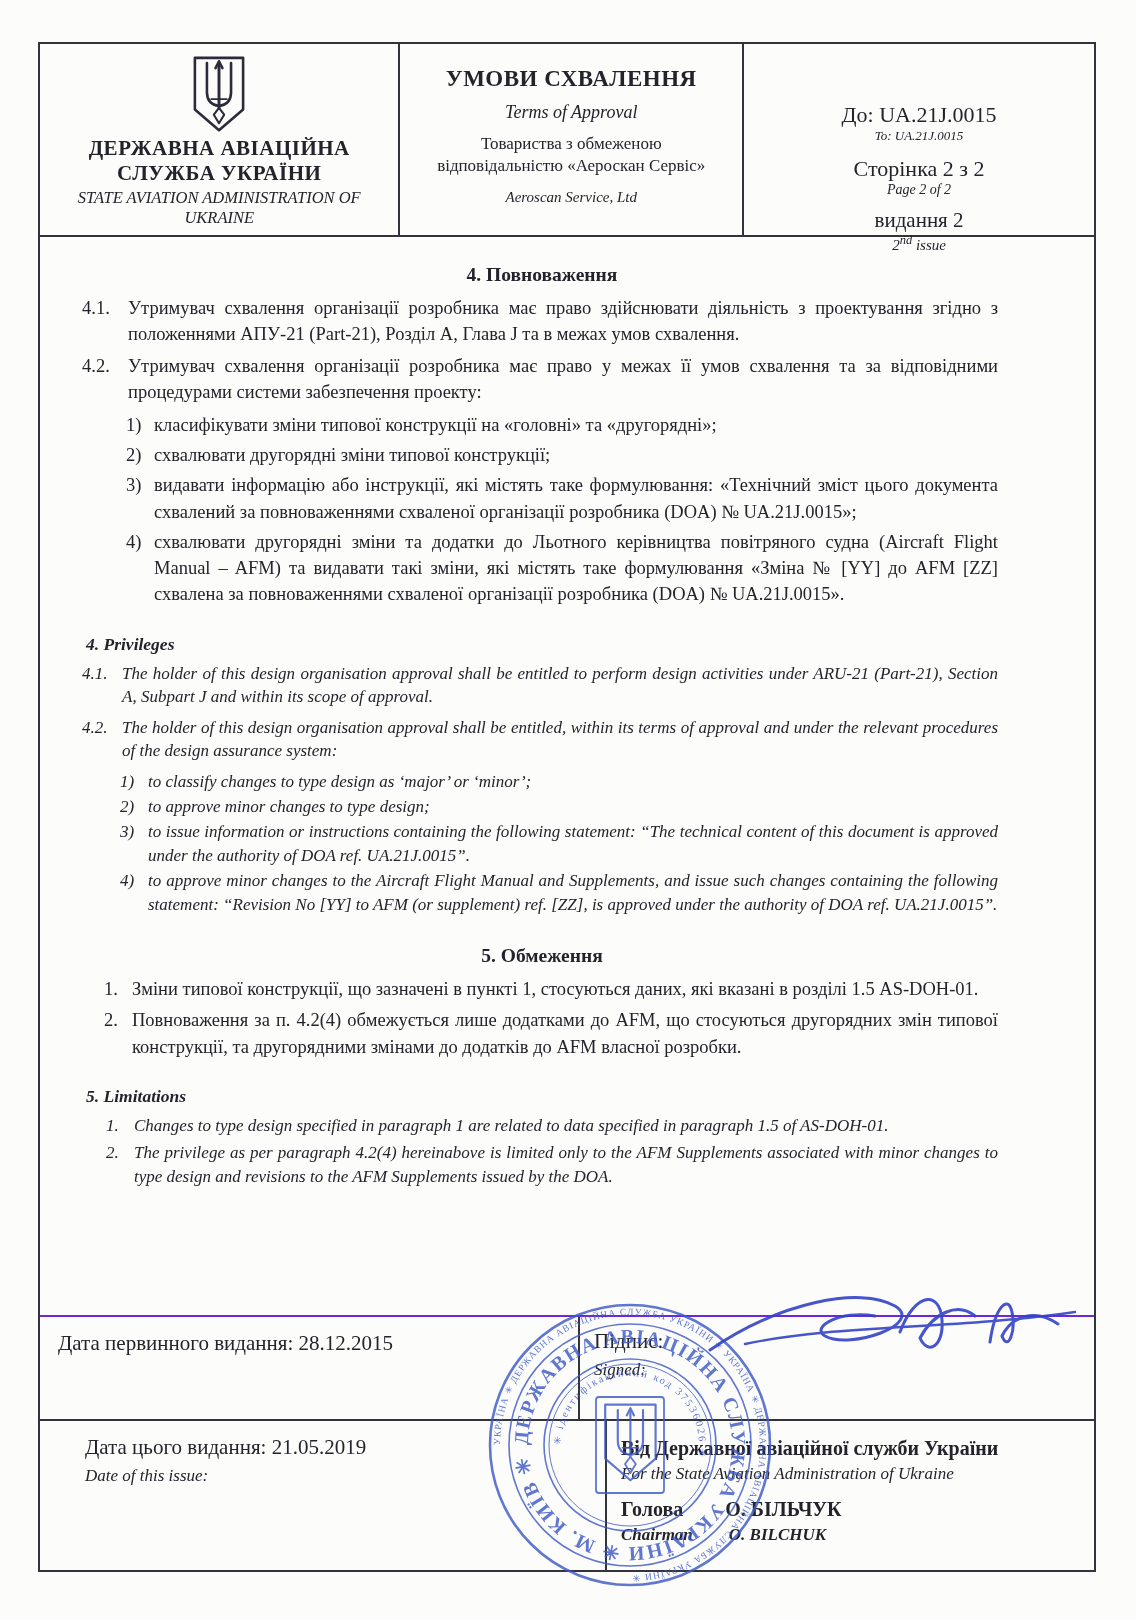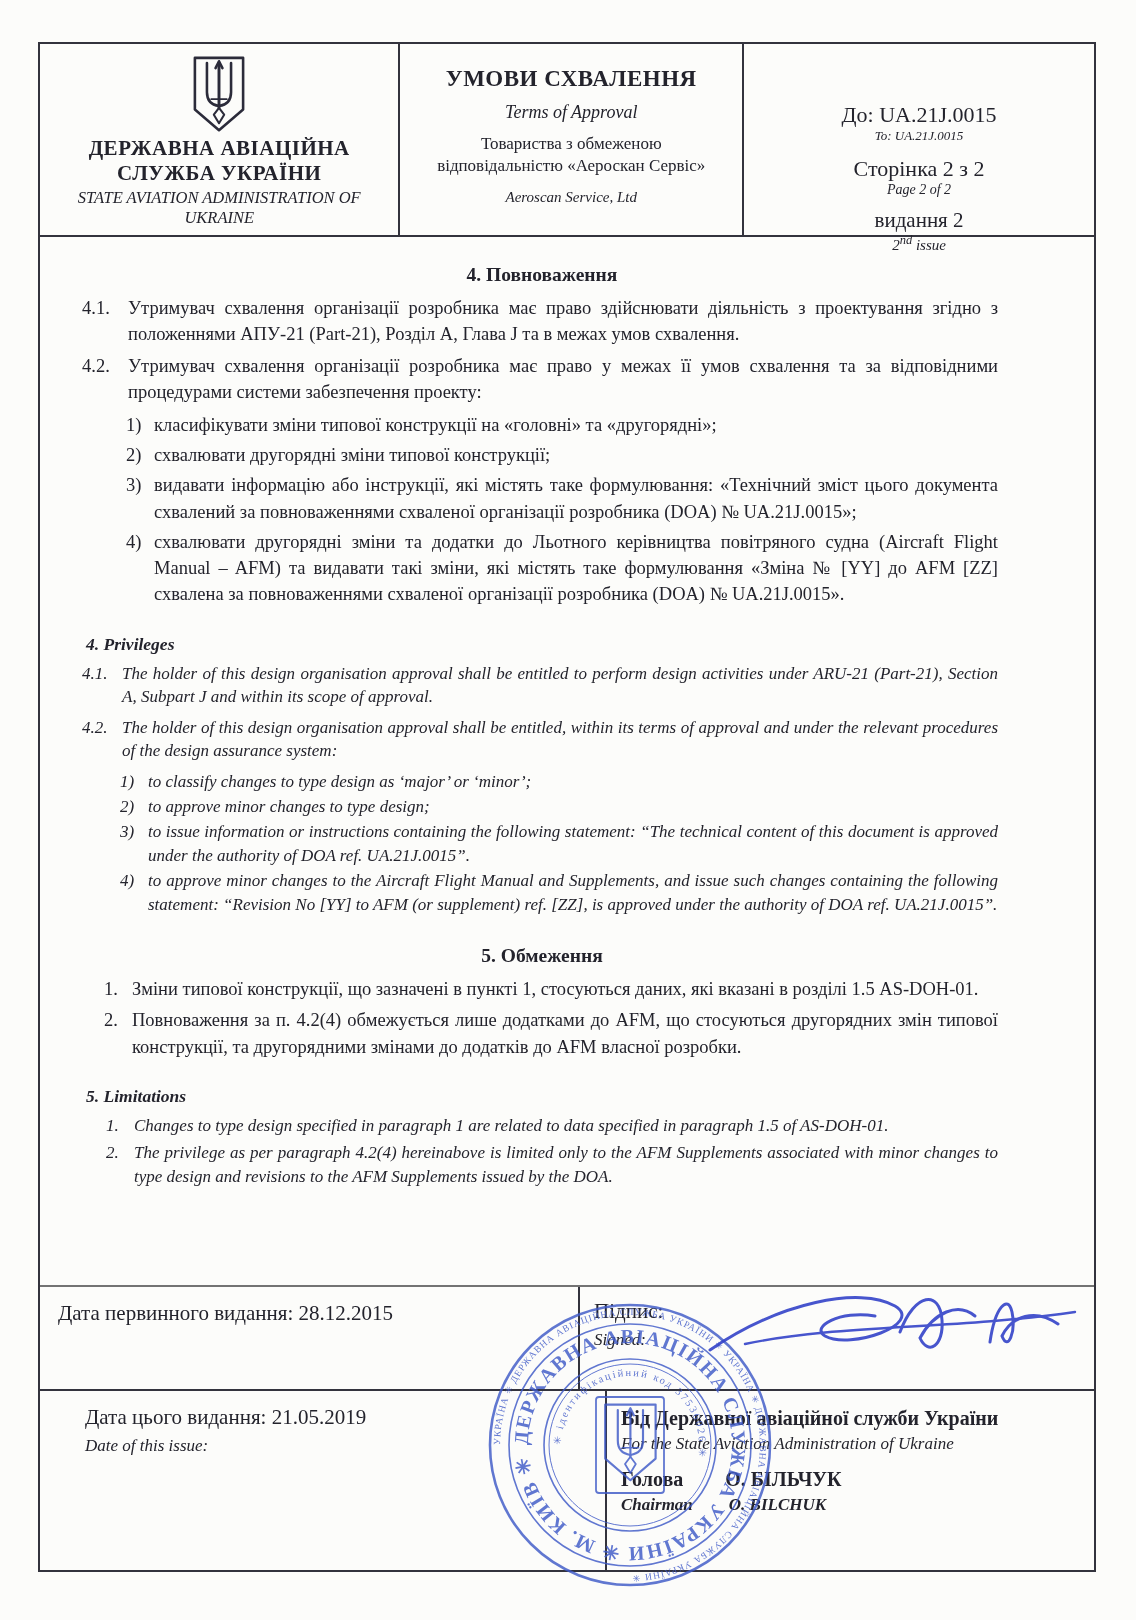--- a/index.html
+++ b/index.html
@@ -51,22 +51,22 @@
   .en .para { margin-bottom:7px; }
   .en .para .num { flex:0 0 40px; }
   .en .sub { margin-left:38px; margin-bottom:2px; }
   .lim-uk { margin-top:26px; }
   .lim-uk .item { display:flex; margin-left:22px; margin-bottom:5px; }
   .lim-uk .item .num { flex:0 0 28px; }
   .en .item { display:flex; margin-left:24px; margin-bottom:4px; }
   .en .item .num { flex:0 0 28px; }
   
   .footer {
-    position:absolute; left:0; bottom:0; width:100%; height:285px;
-    border-top:2px solid #737373; display:flex; flex-direction:column;
+    position:absolute; left:0; bottom:0; width:100%; height:255px;
+    border-top:2px solid #6d28d9; display:flex; flex-direction:column;
   }
   .f-row { display:flex; flex:0 0 104px; border-bottom:2px solid #33333d; }
   .f-row.last { flex:1; border-bottom:none;padding-left:27px; }
   .f-left { width:540px; border-right:2px solid #33333d; padding:14px 18px; }
   .f-right { flex:1; padding:12px 14px; }
   .date-uk { font-size:21px; }
   .date-en { font-style:italic; font-size:17px; margin-top:6px; }
   .signed-uk { font-size:21px; }
   .signed-en { font-style:italic; font-size:17px; margin-top:6px; }
   .authority-uk { font-weight:bold; font-size:20px; margin-top:4px; }

